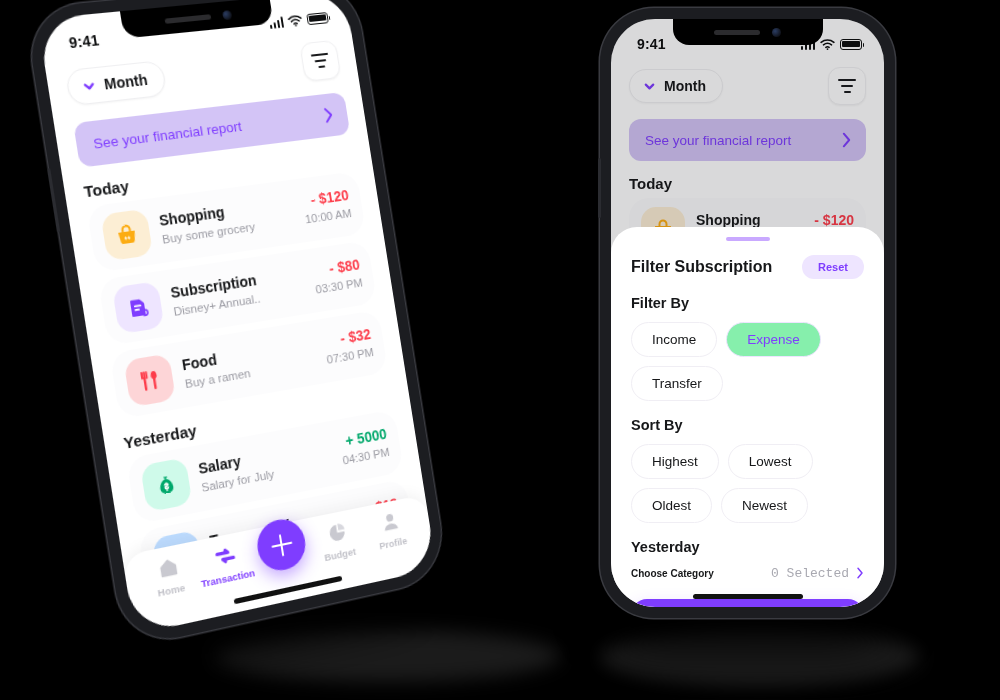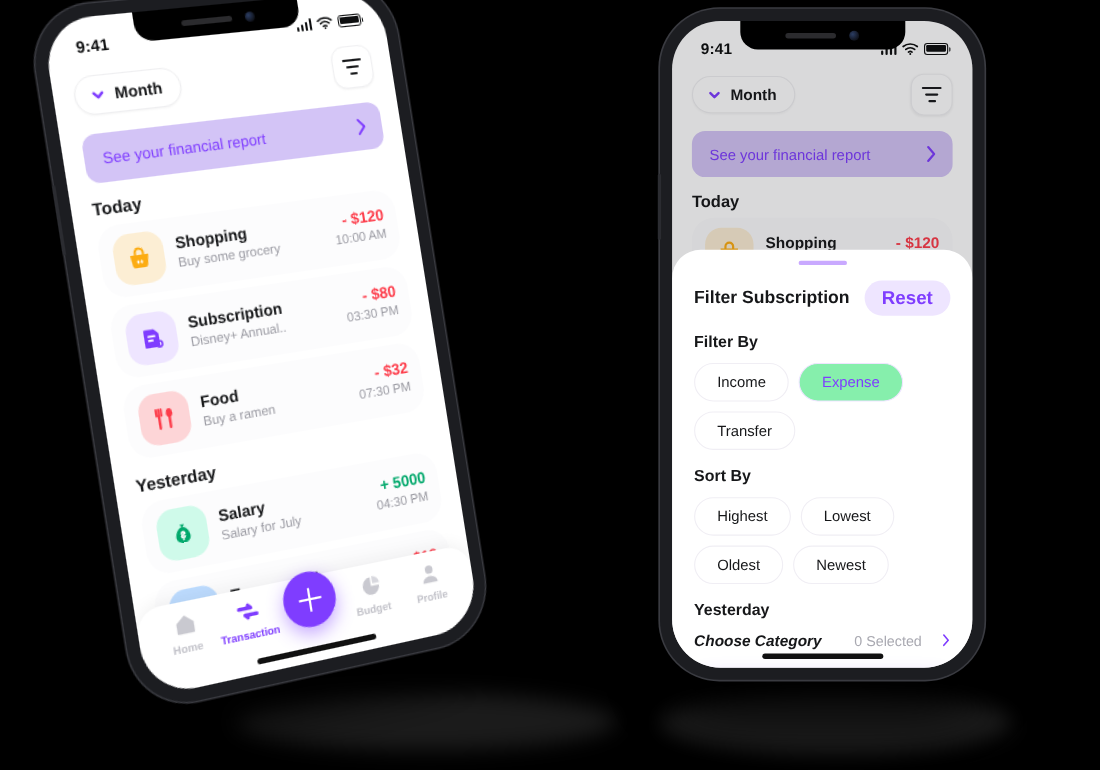--- a/index.html
+++ b/index.html
@@ -167,33 +167,33 @@
     position:absolute; left:0; right:0; bottom:0; z-index: 35;
     background:#fff; border-top-left-radius:26px; border-top-right-radius:26px;
     padding: 10px 20px 0;
     height: 380px;
   }
   .grabber { width: 44px; height: 4px; background:#c9a9ff; border-radius:3px;
              margin: 0 auto 14px; }
   .sheet-head { display:flex; align-items:center; justify-content:space-between; margin-bottom: 16px; }
   .sheet-title { font-size: 16px; font-weight:700; color:#161719; }
   .reset-btn {
-    background:#eee5ff; color:#7F3DFF; font-size: 17px; font-weight:600;
+    background:#eee5ff; color:#7F3DFF; font-size: 11px; font-weight:600;
     padding: 6px 16px; border-radius: 16px;
   }
   .sect-label { font-size: 14.5px; font-weight:700; color:#161719; margin-bottom: 11px; }
   .chips { display:flex; flex-wrap:wrap; gap: 9px; margin-bottom: 16px; }
   .chip {
     border: 1px solid #f0eef4; border-radius: 20px;
     padding: 9px 20px; font-size: 13.5px; color:#161719; background:#fff;
   }
   .chip.selected { background:#86efac; border-color:#eee5ff; color:#7F3DFF; font-weight:500; }
   .cat-row { display:flex; align-items:center; justify-content:space-between; margin: 2px 0 18px; }
-  .cat-row .left-t { font-size: 14px; font-weight:700; color:#161719;font-style:italic; }
-  .cat-row .right-t { display:flex; align-items:flex-start; gap:18px; font-size:13px; color:#a9a9b1; }
+  .cat-row .left-t { font-size: 10px; font-weight:700; color:#161719; }
+  .cat-row .right-t { display:flex; align-items:flex-start; gap:7px; font-size:13px; color:#a9a9b1;font-family:Liberation Mono, monospace; }
   .apply-btn {
     background:#7F3DFF; color:#fff; font-size: 17px; font-weight:700;
     height: 52px; border-radius: 16px; display:flex; align-items:center; justify-content:center;
     box-shadow: 0 8px 18px rgba(127,61,255,.3);
   }
 </style>
 </head>
 <body>
 
 <div class="stage">

